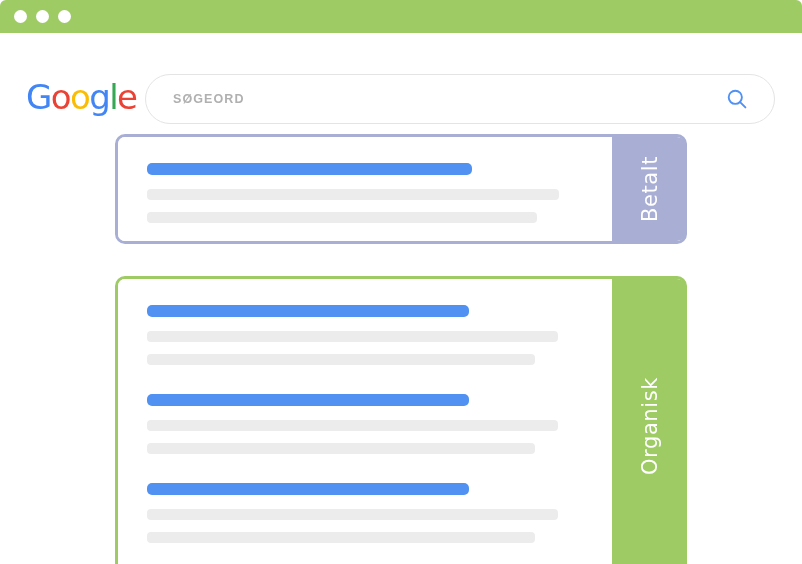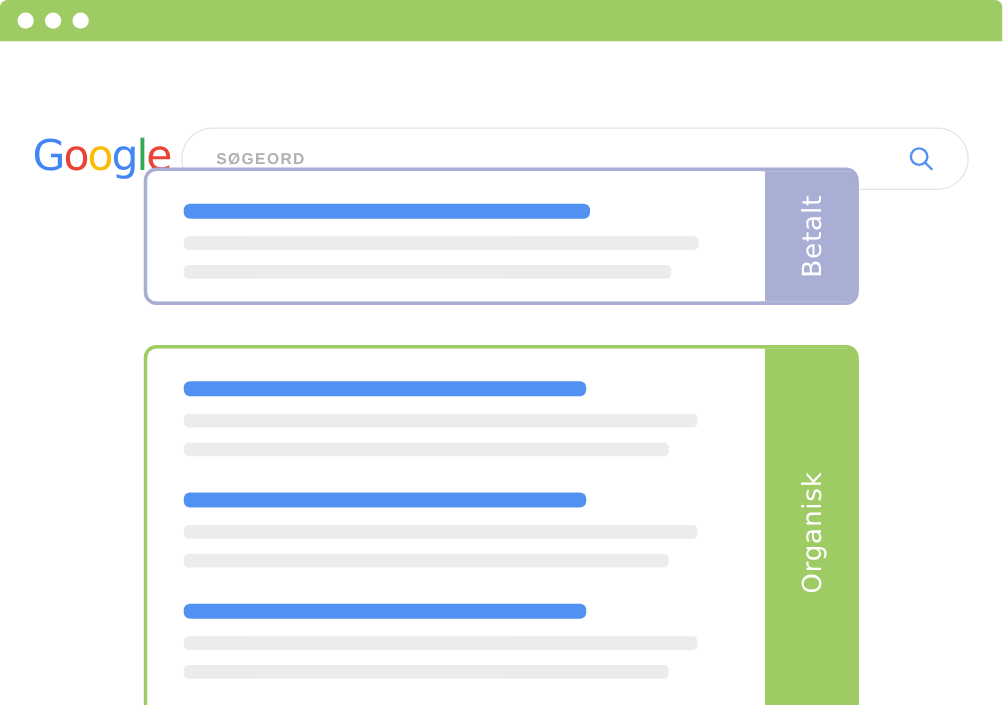--- a/index.html
+++ b/index.html
@@ -39,21 +39,21 @@
     width: 13px;
     height: 13px;
     border-radius: 50%;
     background: #ffffff;
   }
 
   
   .header-row {
     position: absolute;
     left: 0;
-    top: 49px;
+    top: 21px;
     width: 696px;
     height: 90px;
   }
   .google-logo {
     position: absolute;
     left: 26px;
     top: 59px;
     font-family: "DejaVu Sans", sans-serif;
     font-size: 34px;
     letter-spacing: -1.6px;

